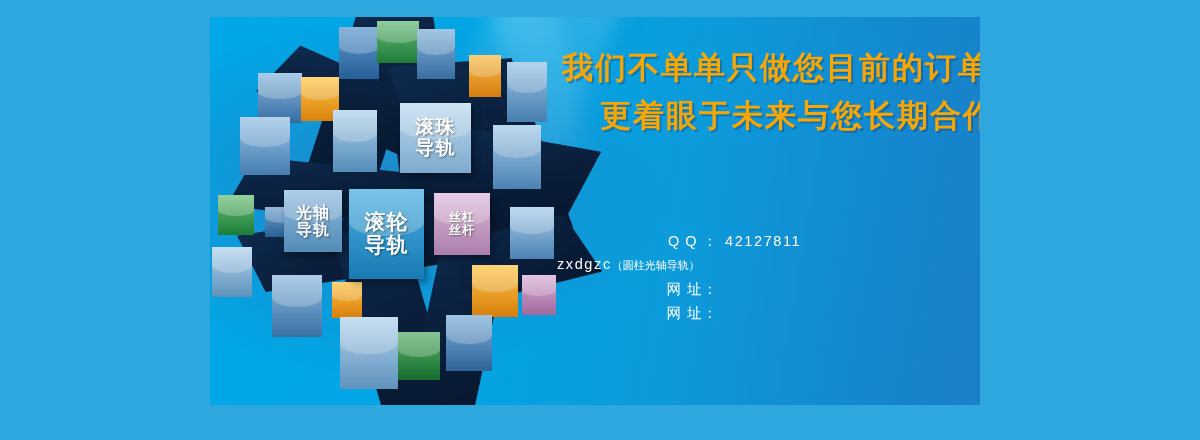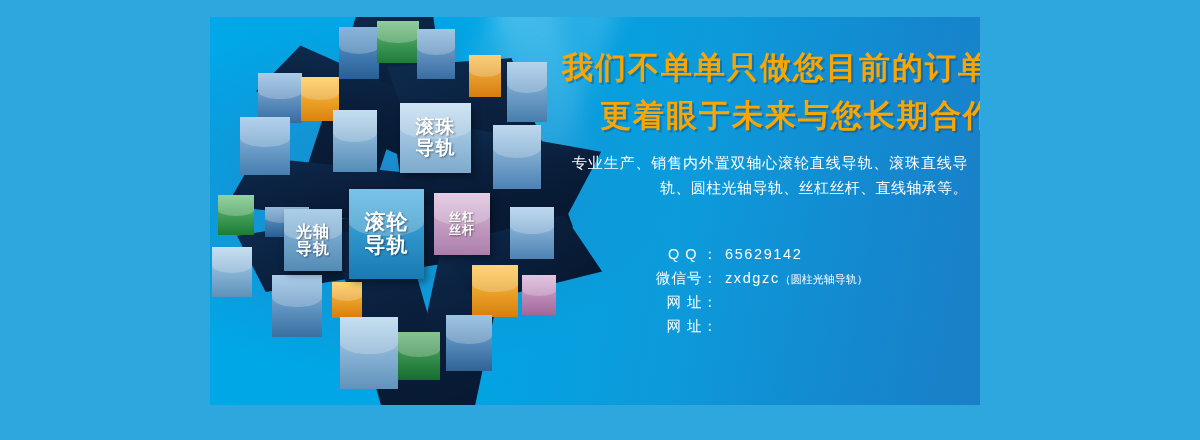--- a/index.html
+++ b/index.html
@@ -129,21 +129,21 @@
     color: #ffffff;
     font-size: 15px;
     line-height: 25px;
     text-align: justify;
     text-align-last: right;
     letter-spacing: 0.4px;
   }
 
   .contact {
     position: absolute;
-    top: 228px;
+    top: 215px;
     left: 0px;
     width: 420px;
     color: #ffffff;
     font-size: 14.5px;
   }
   .crow {
     display: flex;
     align-items: baseline;
     height: 22px;
     margin-bottom: 2px;
@@ -270,21 +270,21 @@
       </div>
 
       <div class="label-box" style="left:190px;top:86px;width:71px;height:70px;background:linear-gradient(180deg,#b6d7ef,#8cbde4);font-size:19px;">
         <div class="gloss"></div>
         <div class="inner">
           <span>滚珠</span><br>
           <span>导轨</span>
         </div>
       </div>
 
-      <div class="label-box" style="left:74px;top:173px;width:58px;height:62px;background:linear-gradient(180deg,#82b6dd,#5d9bcb);font-size:16px;margin-top:19px;">
+      <div class="label-box" style="left:74px;top:173px;width:58px;height:62px;background:linear-gradient(180deg,#82b6dd,#5d9bcb);font-size:16px;">
         <div class="gloss"></div>
         <div class="inner">
           <span>光轴</span><br>
           <span>导轨</span>
         </div>
       </div>
 
       <div class="label-box" style="left:139px;top:172px;width:75px;height:90px;background:linear-gradient(180deg,#35a6de,#1a89c8);font-size:21px;">
         <div class="gloss"></div>
         <div class="inner">
@@ -301,31 +301,29 @@
         </div>
       </div>
 
     </div>
 
     <div id="copy">
 
       <div class="headline headline-2">更着眼于未来与您长期合作</div>
       <div class="headline headline-1">我们不单单只做您目前的订单</div>
 
-      <div class="subcopy">专业生产、销售内外置双轴心滚轮直线导轨、滚珠直线导轨、圆柱光轴导轨、丝杠丝杆、直线轴承等。</div>
 
       <div class="contact">
 
         <div class="crow">
           <span class="clabel">Q  Q ：</span>
-          <span class="cvalue">65629142</span>
+          <span class="cvalue">42127811</span>
         </div>
 
         <div class="crow">
-          <span class="clabel">微信号：</span>
           <span class="cvalue">zxdgzc</span>
           <span class="cnote">（圆柱光轴导轨）</span>
         </div>
 
         <div class="crow">
           <span class="clabel">网  址：</span>
         </div>
 
         <div class="crow">
           <span class="clabel">网  址：</span>

